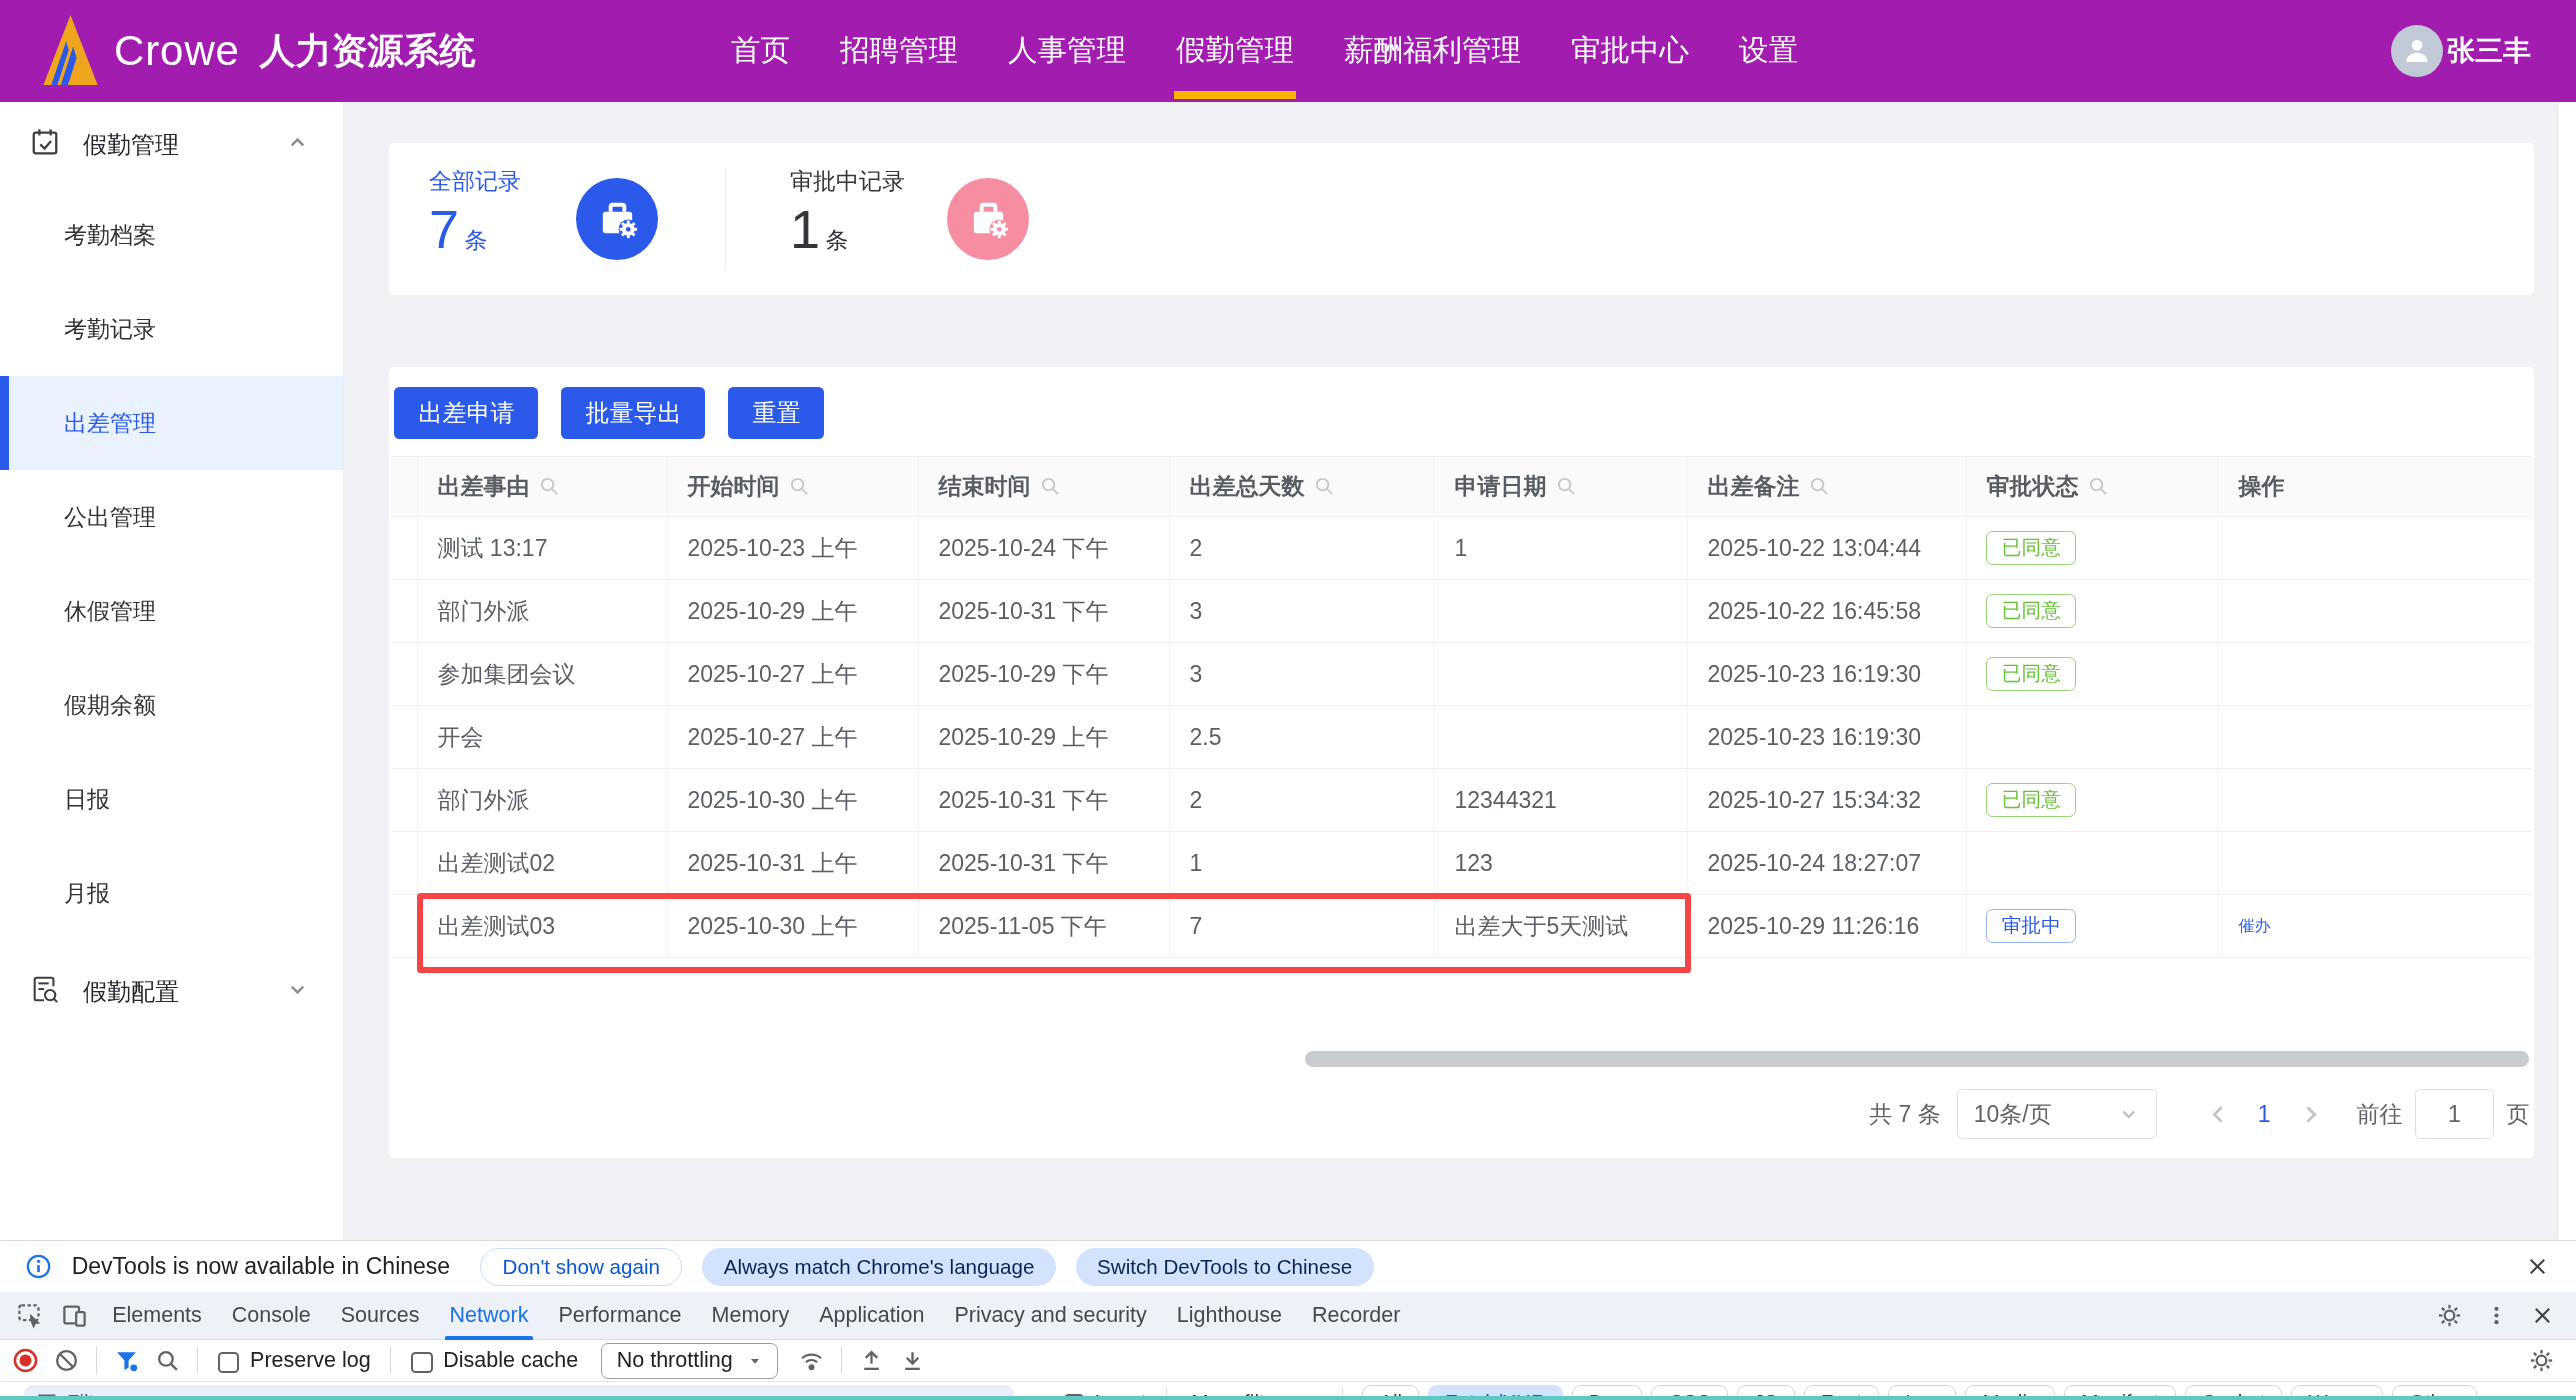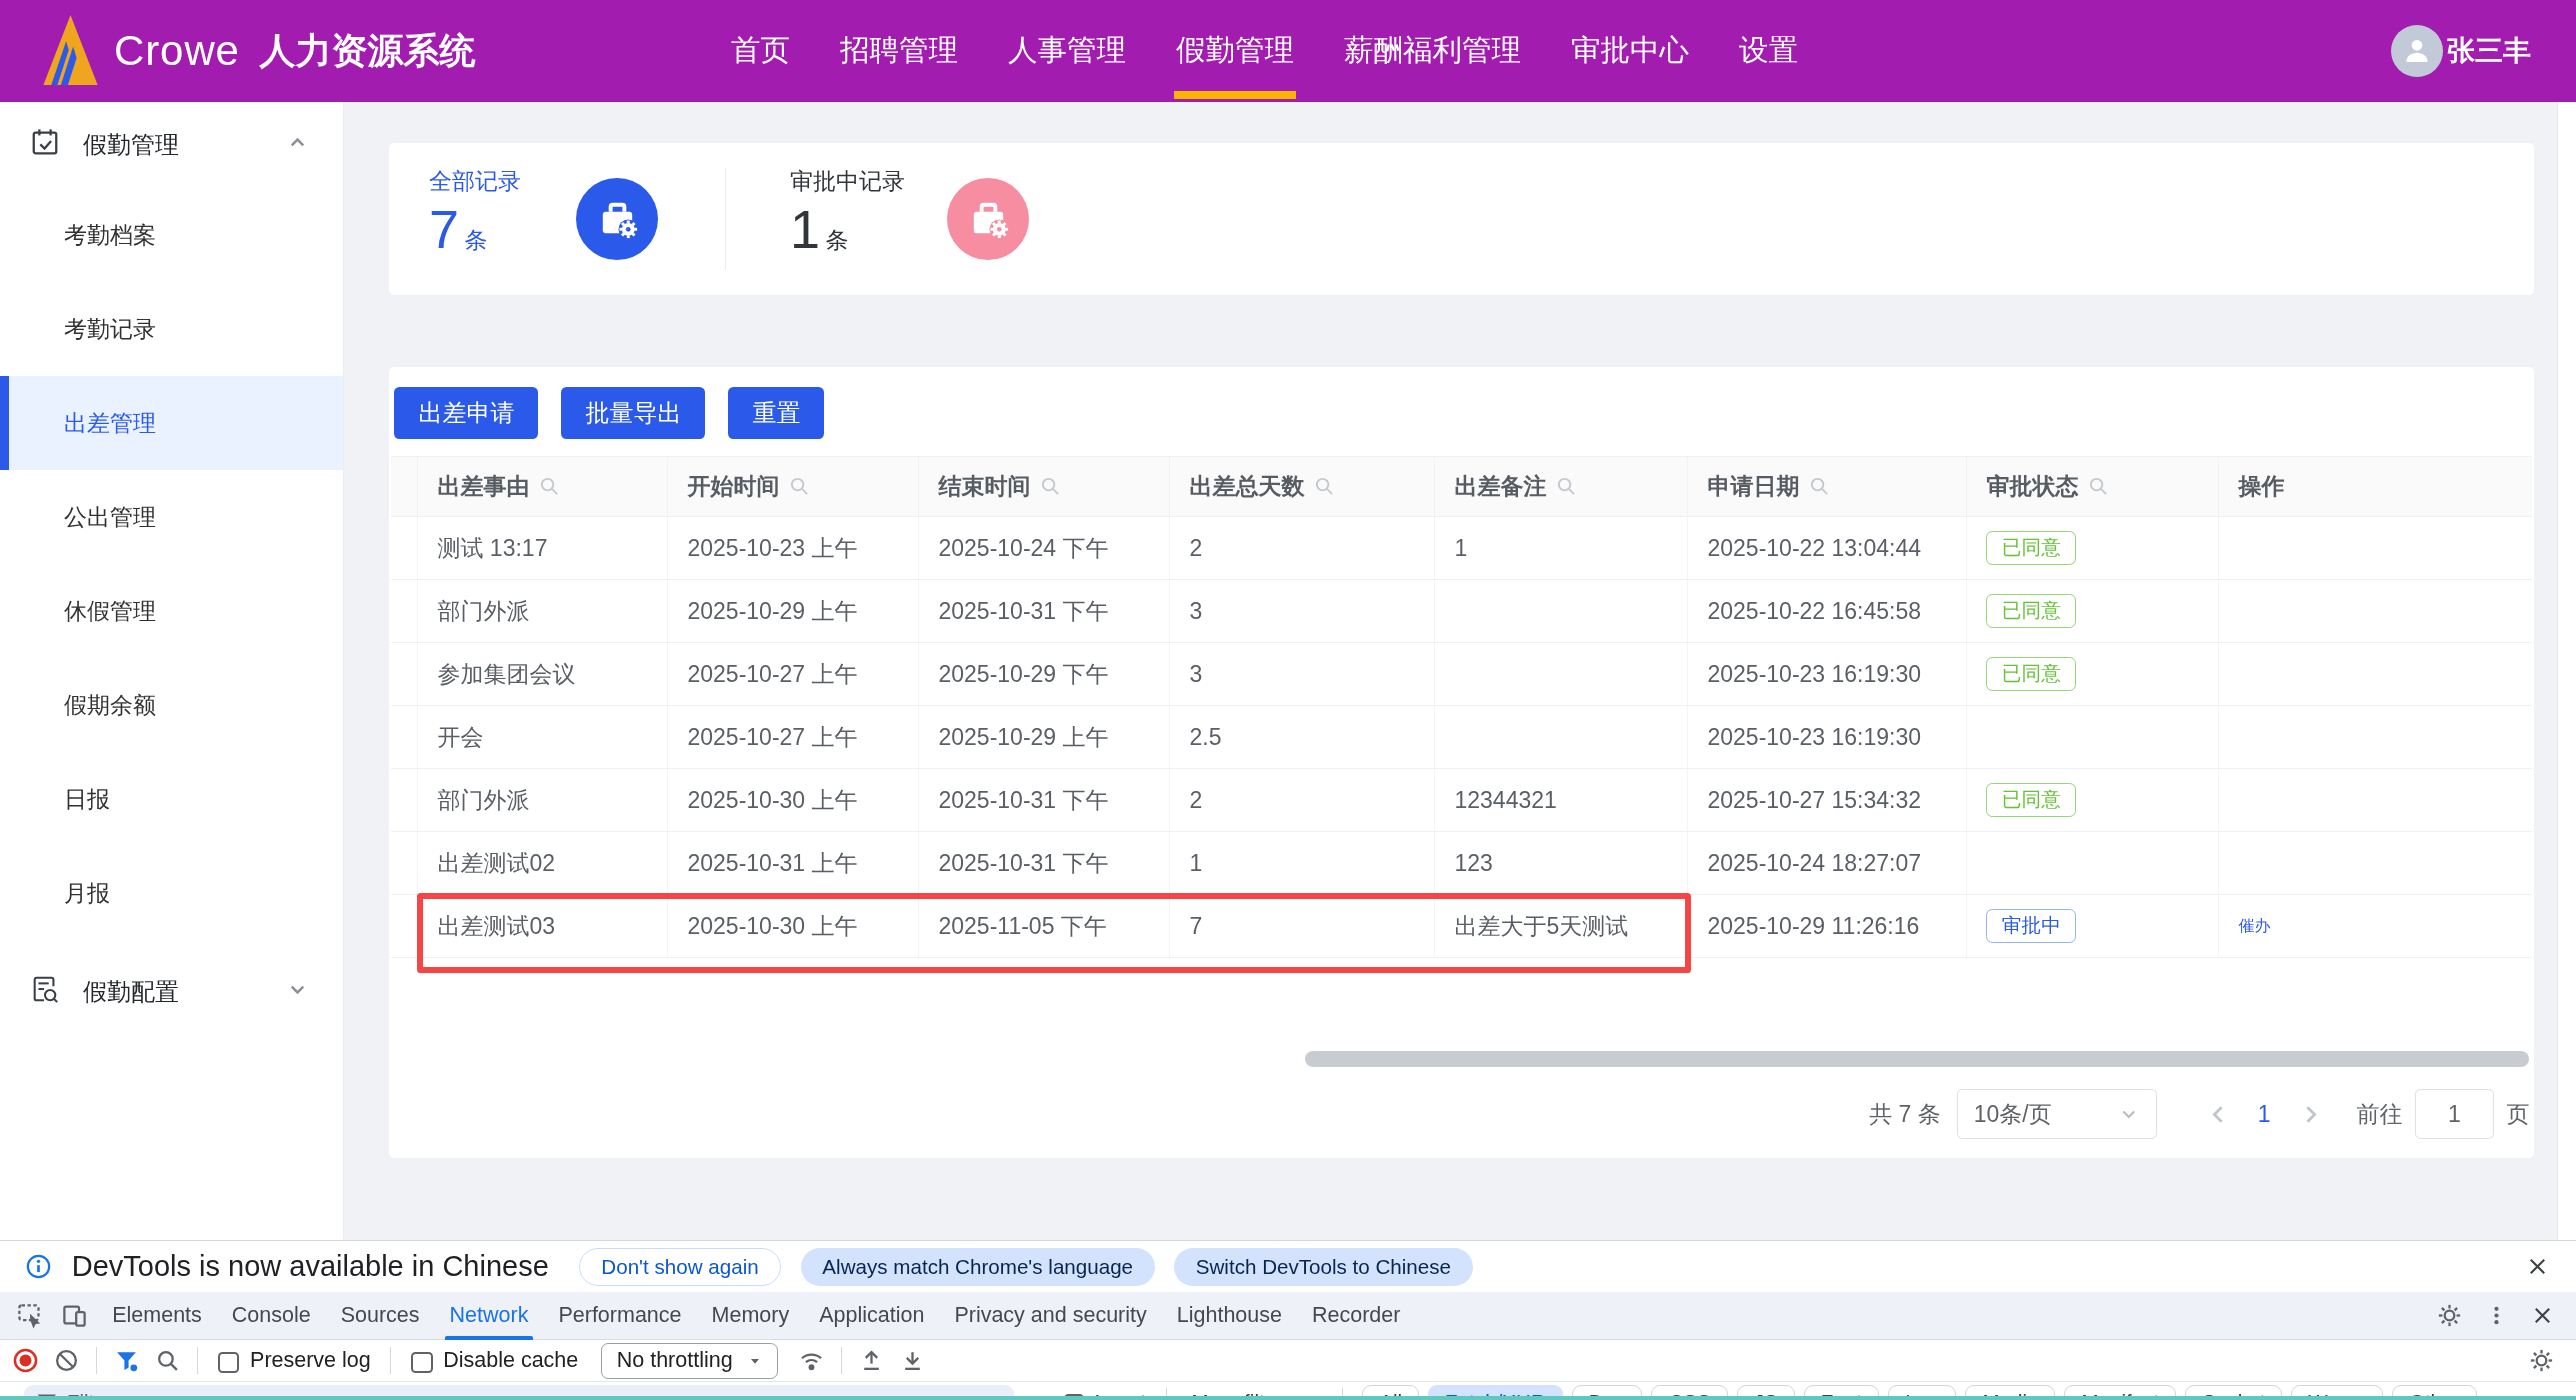--- a/index.html
+++ b/index.html
@@ -70,21 +70,21 @@
   .pg-goto { margin-left:34px; margin-right:12.5px; white-space:nowrap; }
   .pg-input { width:79px; height:50px; border:0.9px solid #dcdfe6; border-radius:5.4px; text-align:center; font-size:23px; color:#606266; font-family:inherit; }
   .pg-unit { margin-left:12.5px; }
 
   .page-gutter { position:absolute; left:2557px; top:102px; width:19px; bottom:160px; background:#fff; border-left:0.9px solid #e8e8e8; z-index:4; }
 
   
   .devtools { position:absolute; left:0; bottom:0; width:100%; height:160px; background:#fff; border-top:0.9px solid #d7d7d7; overflow:hidden; z-index:30; }
   .dt-banner { position:absolute; top:0; left:0; right:0; height:51px; background:#fff; display:flex; align-items:center; }
   .dt-info { margin-left:25px; display:flex; }
-  .dt-msg { margin-left:19.7px; font-size:29px; color:#202124; white-space:nowrap; }
+  .dt-msg { margin-left:19.7px; font-size:23px; color:#202124; white-space:nowrap; }
   .dt-btn { height:38px; border-radius:19px; font-size:20.6px; display:flex; align-items:center; padding:0 21.5px; cursor:pointer; white-space:nowrap; border:none; font-family:Liberation Sans, sans-serif; }
   .dt-btn.link { color:#0b57d0; border:0.9px solid #c9ddfc; background:#fff; margin-left:30px; }
   .dt-btn.tonal { background:#d3e3fd; color:#072552; margin-left:19.7px; }
   .dt-close-banner { margin-left:auto; margin-right:27px; cursor:pointer; display:flex; }
 
   .dt-tabs { position:absolute; top:51px; left:0; right:0; height:48px; background:#eef1f8; border-bottom:0.9px solid #dadce0; display:flex; align-items:center; }
   .dt-ticon { width:45px; height:48px; display:flex; align-items:center; justify-content:center; cursor:pointer; }
   .dt-ticon:first-child { margin-left:7.2px; }
   .dt-tab { height:48px; display:flex; align-items:center; padding:0 15px; font-size:21.5px; color:#45484d; position:relative; cursor:pointer; white-space:nowrap; }
   .dt-tab.active { color:#1a73e8; }
@@ -329,29 +329,29 @@
 
         <div class="th">
           <span>出差总天数</span>
           <svg class="hicon search" width="23" height="23" viewBox="0 0 24 24" fill="none" stroke="#c4c8cf" stroke-width="2">
             <circle cx="10" cy="10" r="6"></circle>
             <line x1="14.5" y1="14.5" x2="20" y2="20"></line>
           </svg>
         </div>
 
         <div class="th">
-          <span>出差备注</span>
+          <span>申请日期</span>
           <svg class="hicon search" width="23" height="23" viewBox="0 0 24 24" fill="none" stroke="#c4c8cf" stroke-width="2">
             <circle cx="10" cy="10" r="6"></circle>
             <line x1="14.5" y1="14.5" x2="20" y2="20"></line>
           </svg>
         </div>
 
         <div class="th">
-          <span>申请日期</span>
+          <span>出差备注</span>
           <svg class="hicon search" width="23" height="23" viewBox="0 0 24 24" fill="none" stroke="#c4c8cf" stroke-width="2">
             <circle cx="10" cy="10" r="6"></circle>
             <line x1="14.5" y1="14.5" x2="20" y2="20"></line>
           </svg>
         </div>
 
         <div class="th">
           <span>审批状态</span>
           <svg class="hicon search" width="23" height="23" viewBox="0 0 24 24" fill="none" stroke="#c4c8cf" stroke-width="2">
             <circle cx="10" cy="10" r="6"></circle>

